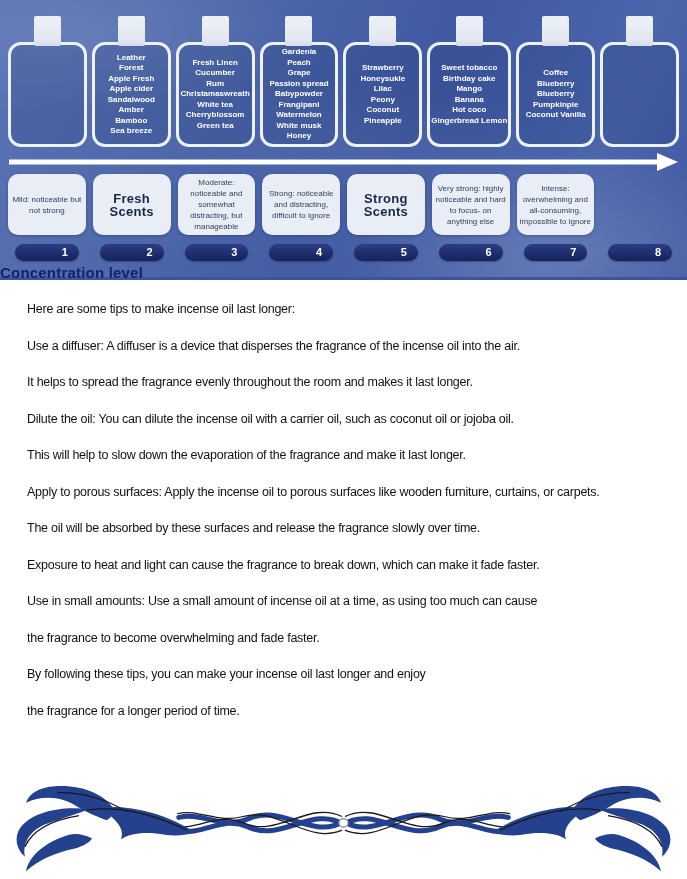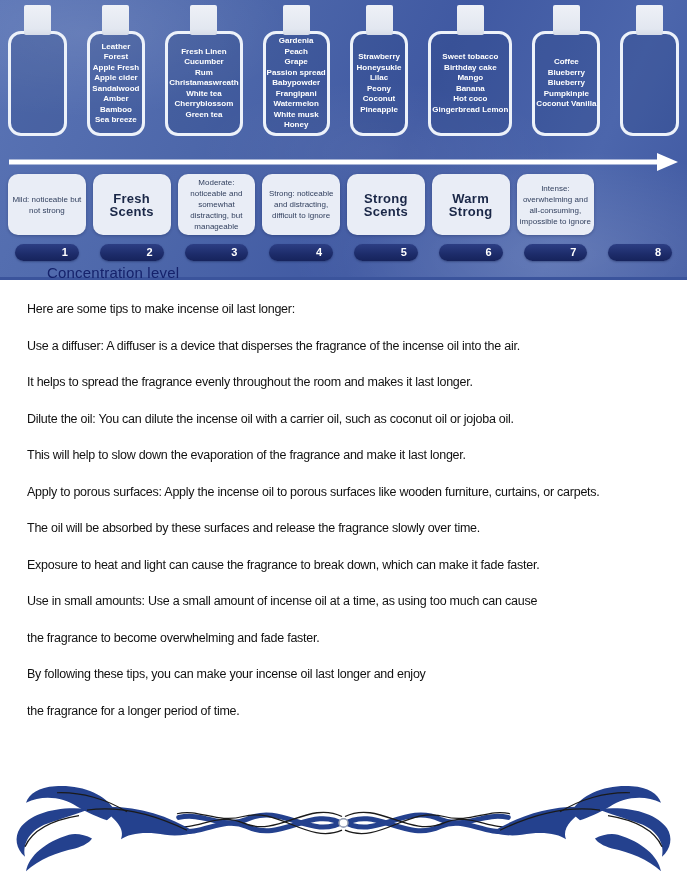--- a/index.html
+++ b/index.html
@@ -19,22 +19,22 @@
       radial-gradient(ellipse 320px 130px at 12% 12%, rgba(255,255,255,0.10), transparent 65%),
       radial-gradient(ellipse 420px 160px at 82% 92%, rgba(255,255,255,0.14), transparent 65%),
       radial-gradient(ellipse 300px 120px at 55% 55%, rgba(255,255,255,0.06), transparent 60%),
       linear-gradient(115deg, #5a74b5 0%, #4d67aa 32%, #4059a2 58%, #4c66ac 82%, #3f58a1 100%);
     border-bottom: 3px solid #3b549c;
   }
 
   .bottles-row {
     display: grid;
     grid-template-columns: repeat(8, 1fr);
-    gap: 20px;
-    padding: 5px 8px 0 8px;
+    gap: 5px;
+    padding: 16px 8px 0 8px;
     height: 148px;
   }
   .bottle { display: flex; flex-direction: column; align-items: center; }
   .cap {
     width: 27px; height: 30px;
     background: linear-gradient(180deg, #eef1f7 0%, #e2e7f0 80%, #d5dbe8 100%);
     border-radius: 2px;
     position: relative; z-index: 2;
     margin-bottom: -4px;
   }
@@ -100,24 +100,23 @@
     display: flex; align-items: center; justify-content: flex-end;
     padding-right: 11px;
   }
   .pill span {
     color: #ffffff; font-size: 11px; font-weight: bold; line-height: 1;
   }
 
   .concentration-label {
     margin-top: 3px;
     padding-left: 0;
-    font-size: 15px; font-weight: normal;
+    font-size: 15px; font-weight: bold;
     color: #15226b;
     letter-spacing: 0.2px;
-    margin-left: 47px;
   }
 
   
   .tips {
     padding: 23px 0 0 27px;
   }
   .tips .tip-line {
     font-size: 12.5px;
     letter-spacing: -0.25px;
     color: #111111;
@@ -254,21 +253,21 @@
     <div class="card">
       <div class="card-small">Moderate: noticeable and somewhat distracting, but manageable</div>
     </div>
     <div class="card">
       <div class="card-small">Strong: noticeable and distracting, difficult to ignore</div>
     </div>
     <div class="card">
       <div class="card-title">Strong Scents</div>
     </div>
     <div class="card">
-      <div class="card-title">Warm Strong</div>
+      <div class="card-small">Very strong: highly noticeable and hard to focus- on anything else</div>
     </div>
     <div class="card">
       <div class="card-small">Intense: overwhelming and all-consuming, impossible to ignore</div>
     </div>
   </div>
 
   <div class="pills-row">
     <div class="pill">
         <span>1</span>
       </div>

